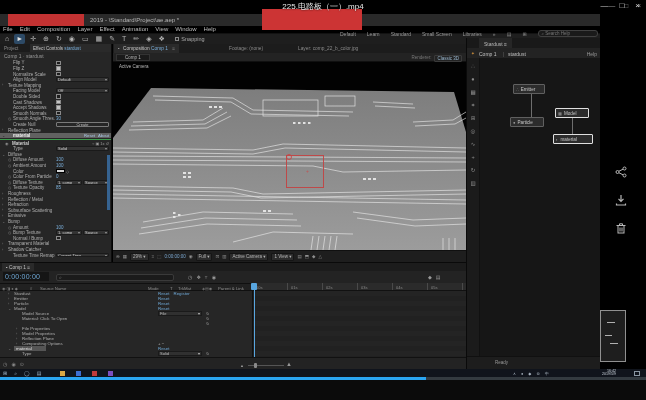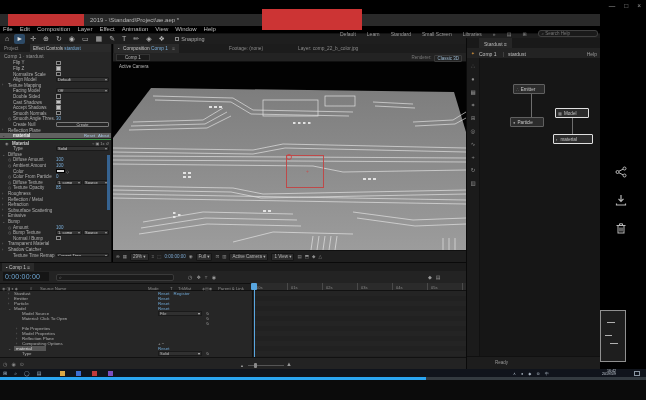--- a/index.html
+++ b/index.html
@@ -820,20 +820,28 @@
         <span>⊚</span>
         <span>中</span>
       </div>
     <div class="tb-clock">
       <div>16:42</div>
       <div>2019/5/9</div>
     </div>
     <div class="tb-notif"></div>
   </div>
 
+  <div class="titlebar">
+    <div class="t-title">225.电路板（一）.mp4</div>
+    <div class="win-btns">
+      <span>—</span>
+      <span>□</span>
+      <span>×</span>
+    </div>
+  </div>
 
   <div class="seekbar">
     <div class="seek-played" id="seekplayed" style="width: 426.36px; background: rgb(42, 165, 242);"></div>
   </div>
 
   <div class="pbar">
     
     
     
     

